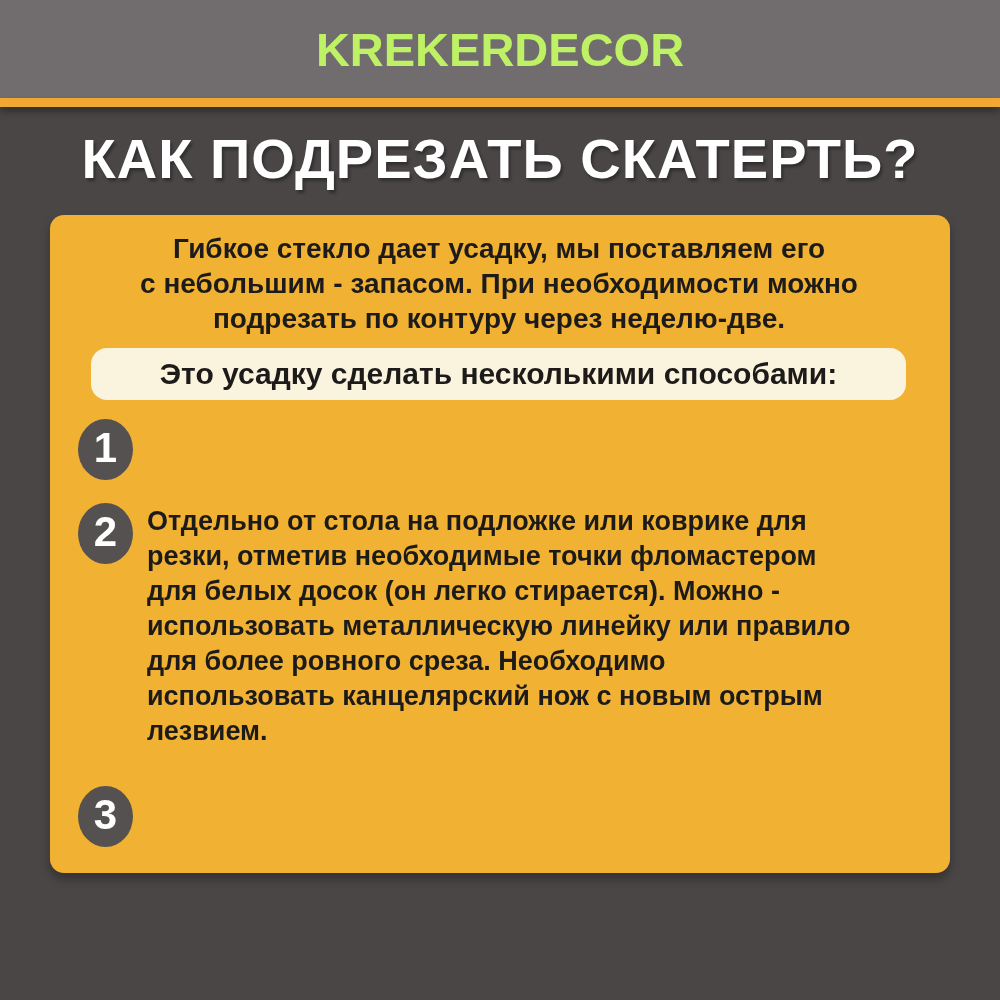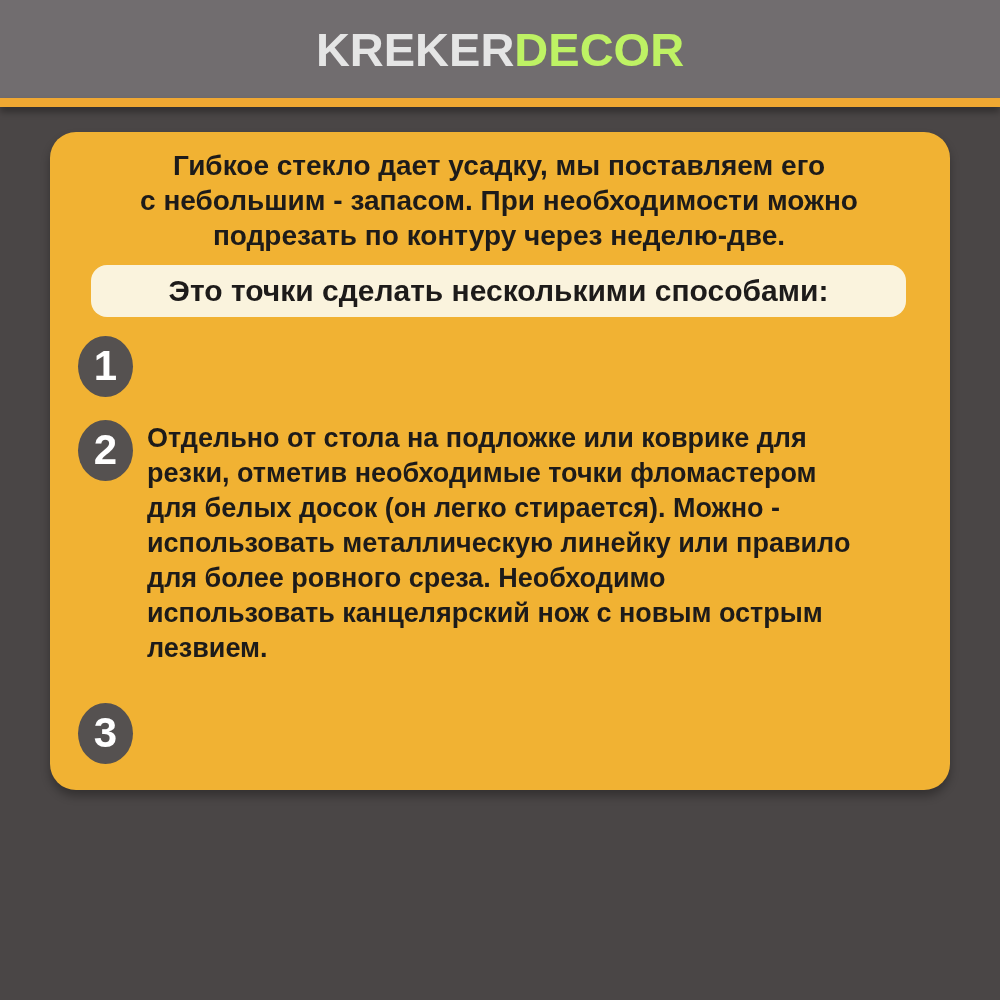--- a/index.html
+++ b/index.html
@@ -20,21 +20,21 @@
     display: flex;
     align-items: center;
     justify-content: center;
   }
   .logo {
     font-size: 47px;
     font-weight: bold;
     letter-spacing: 0px;
     line-height: 1;
   }
-  .logo .brand-primary   { color: #e5e5e5; }
+  .logo .brand-primary   { color: #bef264; }
   .logo .brand-secondary { color: #bef264; }
 
   .accent-line {
     height: 9px;
     background: #f0a832;
     box-shadow: 0 5px 7px rgba(0,0,0,0.35);
   }
 
   
   .headline {
@@ -48,21 +48,21 @@
     text-shadow: 2px 3px 3px rgba(0,0,0,0.35);
     white-space: nowrap;
   }
 
   
   .card {
     box-sizing: border-box;
     width: 900px;
     margin: 25px auto 0 auto;
     background: #f1b233;
-    border-radius: 26px;
+    border-radius: 14px;
     padding: 16px 30px 26px 28px;
     box-shadow: 0 6px 10px rgba(0,0,0,0.30);
     color: #1d1b1a;
   }
 
   .intro {
     margin: 0 6px;
     text-align: center;
     font-size: 28px;
     font-weight: bold;
@@ -120,27 +120,28 @@
 <div class="page">
 
   <div class="header">
     <div class="logo">
       <span class="brand-primary">KREKER</span><span class="brand-secondary">DECOR</span>
     </div>
   </div>
 
   <div class="accent-line"></div>
 
+  <h1 class="headline">КАК ПОДРЕЗАТЬ СКАТЕРТЬ?</h1>
 
   <div class="card">
     <p class="intro">Гибкое стекло дает усадку, мы поставляем его
 с небольшим - запасом. При необходимости можно
 подрезать по контуру через неделю-две.</p>
 
-    <div class="subtitle-pill">Это точки сделать несколькими способами:</div>
+    <div class="subtitle-pill">Это усадку сделать несколькими способами:</div>
 
     <div class="steps">
         <div class="step">
           <div class="badge">1</div>
         </div>
         <div class="step">
           <div class="badge">2</div>
           <div class="step-text">Отдельно от стола на подложке или коврике для
 резки, отметив необходимые точки фломастером
 для белых досок (он легко стирается). Можно -

